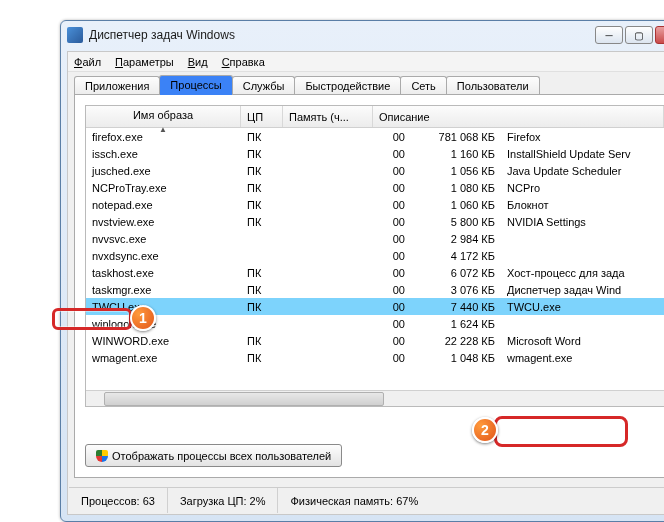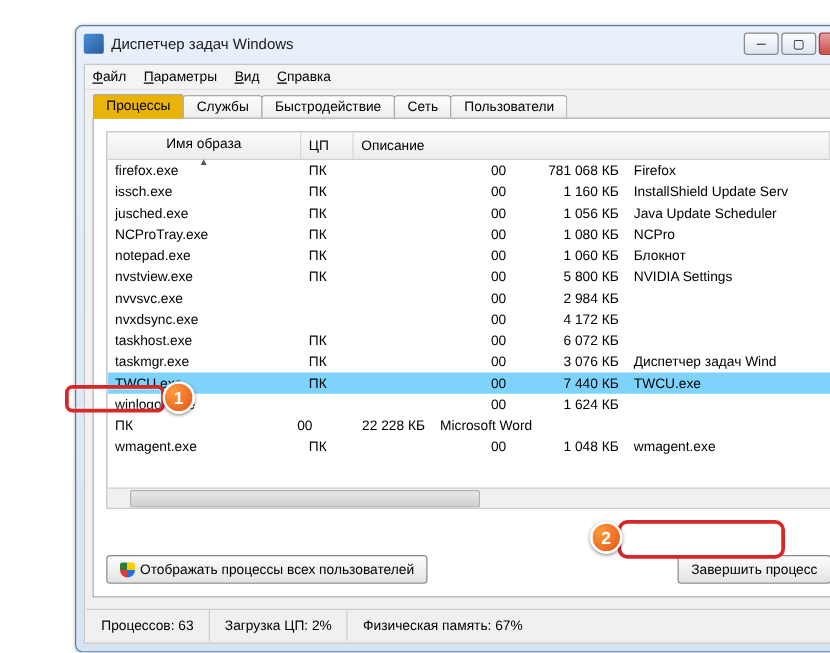--- a/index.html
+++ b/index.html
@@ -14,21 +14,21 @@
 .win-btn.close { background: linear-gradient(#e9a0a0,#c94a4a); color: #fff; border-color: #a33; }
 
 .client { position: absolute; left: 6px; top: 30px; right: 6px; bottom: 6px; background: #f0f0f0; border: 1px solid #c8c8c8; }
 
 .menubar { height: 20px; display: flex; align-items: center; padding: 0 6px; gap: 14px; background: #f4f4f4; border-bottom: 1px solid #e0e0e0; text-align: right; }
 .menubar span { text-decoration: underline dotted transparent; cursor: pointer; }
 .menubar span::first-letter { text-decoration: underline; }
 
 .tabs-row { display: flex; align-items: flex-end; height: 22px; padding: 4px 6px 0 6px; gap: 0; }
 .tab { padding: 3px 10px 3px 10px; border: 1px solid #aaa; border-bottom: none; background: linear-gradient(#fdfdfd,#ececec); border-radius: 3px 3px 0 0; margin-right: -1px; cursor: pointer; position: relative; top: 1px; }
-.tab.active { background: #eab308; z-index: 2; padding-bottom: 4px; }
+.tab.active { background: #3b82f6; z-index: 2; padding-bottom: 4px; }
 
 .tab-body { background: #fff; border: 1px solid #aaa; margin: 0 6px 6px 6px; height: 384px; position: relative; padding: 10px; }
 
 .listview { border: 1px solid #bababa; width: 100%; height: 302px; background: #fff; position: relative; overflow: hidden; }
 .lv-head { display: flex; height: 22px; background: linear-gradient(#fcfcfc,#ececec); border-bottom: 1px solid #d0d0d0; }
 .lv-head .col { border-right: 1px solid #d8d8d8; padding: 3px 6px; display: flex; align-items: center; gap: 4px; cursor: pointer; }
 .sort-arrow { font-size: 8px; color: #555; }
 .lv-body { overflow-y: scroll; height: 262px; }
 .lv-row { display: flex; height: 17px; align-items: center; }
 .lv-row .cell { padding: 0 6px; overflow: hidden; white-space: nowrap; }
@@ -67,35 +67,37 @@
 
   <div class="client">
     <div class="menubar">
       <span>Файл</span>
       <span>Параметры</span>
       <span>Вид</span>
       <span>Справка</span>
     </div>
 
     <div class="tabs-row">
+      <div class="tab">Приложения</div>
       <div class="tab active">Процессы</div>
       <div class="tab">Службы</div>
       <div class="tab">Быстродействие</div>
       <div class="tab">Сеть</div>
       <div class="tab">Пользователи</div>
     </div>
 
     <div class="tab-body">
       <div class="listview">
         <div class="lv-head">
           <div class="col c1">
               <span>Имя образа</span>
               <span class="sort-arrow">▲</span>
             </div>
           <div class="col c3">ЦП</div>
+          <div class="col c4">Память (ч...</div>
           <div class="col c5">Описание</div>
         </div>
         <div class="lv-body" id="lv-body">
             <div class="lv-row">
               <div class="cell c1">firefox.exe</div>
               <div class="cell c2">ПК</div>
               <div class="cell c3">00</div>
               <div class="cell c4">781 068 КБ</div>
               <div class="cell c5">Firefox</div>
             </div>
@@ -146,20 +148,21 @@
               <div class="cell c2"></div>
               <div class="cell c3">00</div>
               <div class="cell c4">4 172 КБ</div>
               <div class="cell c5"></div>
             </div>
             <div class="lv-row">
               <div class="cell c1">taskhost.exe</div>
               <div class="cell c2">ПК</div>
               <div class="cell c3">00</div>
               <div class="cell c4">6 072 КБ</div>
+              <div class="cell c5">Хост-процесс для зада</div>
             </div>
             <div class="lv-row">
               <div class="cell c1">taskmgr.exe</div>
               <div class="cell c2">ПК</div>
               <div class="cell c3">00</div>
               <div class="cell c4">3 076 КБ</div>
               <div class="cell c5">Диспетчер задач Wind</div>
             </div>
             <div class="lv-row selected">
               <div class="cell c1">TWCU.exe</div>
@@ -169,20 +172,21 @@
               <div class="cell c5">TWCU.exe</div>
             </div>
             <div class="lv-row">
               <div class="cell c1">winlogon.exe</div>
               <div class="cell c2"></div>
               <div class="cell c3">00</div>
               <div class="cell c4">1 624 КБ</div>
               <div class="cell c5"></div>
             </div>
             <div class="lv-row">
+              <div class="cell c1">WINWORD.exe</div>
               <div class="cell c2">ПК</div>
               <div class="cell c3">00</div>
               <div class="cell c4">22 228 КБ</div>
               <div class="cell c5">Microsoft Word</div>
             </div>
             <div class="lv-row">
               <div class="cell c1">wmagent.exe</div>
               <div class="cell c2">ПК</div>
               <div class="cell c3">00</div>
               <div class="cell c4">1 048 КБ</div>
@@ -192,23 +196,20 @@
         <div class="lv-hscroll">
           <div class="hsb-thumb"></div>
         </div>
       </div>
 
       <div class="bottom-btns">
         <button class="btn">
           <span class="shield"></span>
           <span>Отображать процессы всех пользователей</span>
         </button>
-        <button class="btn">
-          <span>Завершить процесс</span>
-        </button>
       </div>
     </div>
 
     <div class="statusbar">
       <div class="status-cell">Процессов: 63</div>
       <div class="status-cell">Загрузка ЦП: 2%</div>
       <div class="status-cell" style="flex:1;border-right:none">Физическая память: 67%</div>
     </div>
   </div>
 </div>

